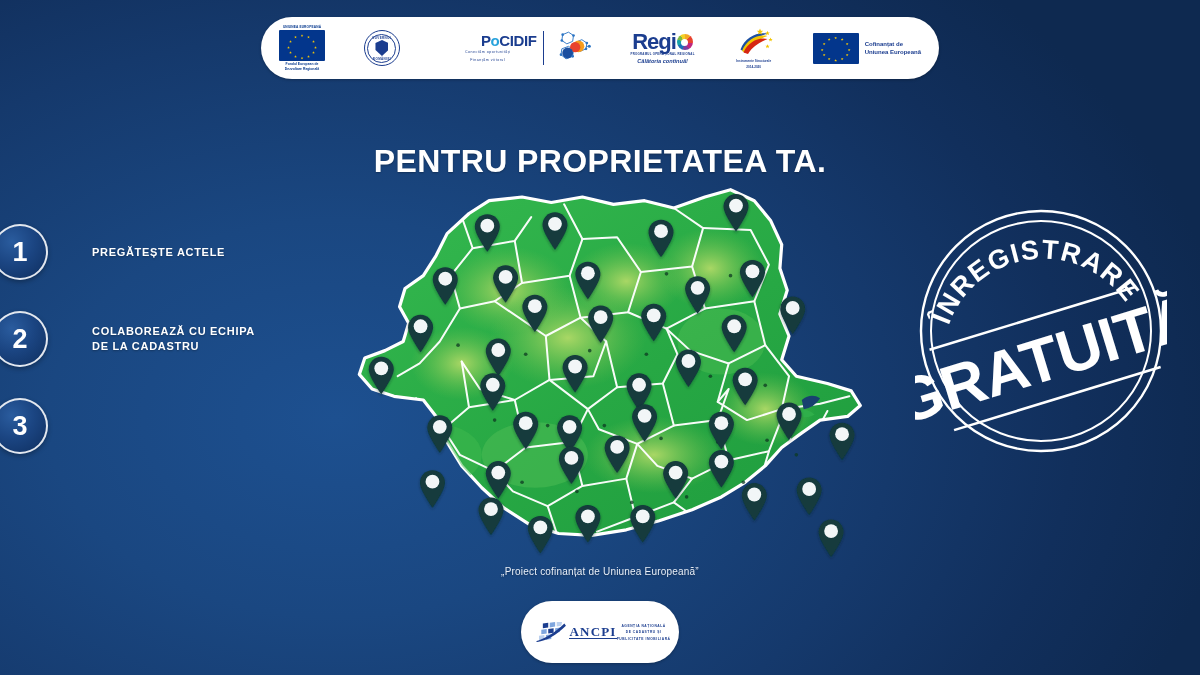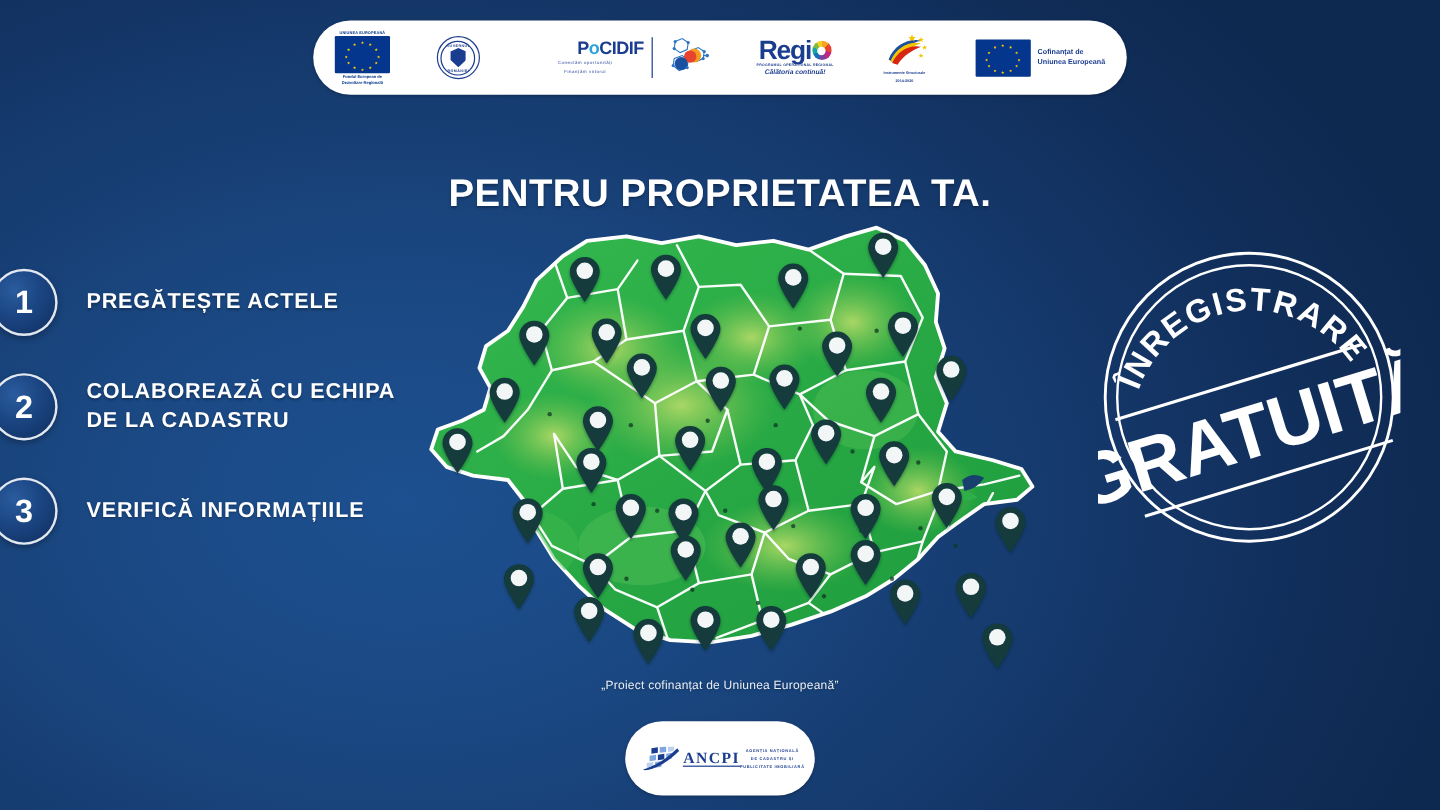--- a/index.html
+++ b/index.html
@@ -99,21 +99,21 @@
   .step{display:flex;align-items:center;margin-bottom:31px;}
   .badge{
     width:52px;height:52px;border-radius:50%;flex:0 0 52px;
     background:radial-gradient(circle at 34% 30%, #2a5c9e 0%, #1b4582 45%, #0e2e5e 100%);
     border:2px solid rgba(255,255,255,.88);
     display:flex;align-items:center;justify-content:center;
     color:#fff;font-size:27px;font-weight:700;
     box-shadow:0 2px 5px rgba(0,0,0,.3);
   }
   .step-label{
-    margin-left:24px;color:#fff;font-weight:700;font-size:18px;
+    margin-left:44px;color:#fff;font-weight:700;font-size:11px;
     letter-spacing:.7px;line-height:1.32;text-shadow:0 1px 2px rgba(0,0,0,.3);
   }
 
   
   .mapwrap{position:absolute;left:352px;top:168px;width:512px;height:400px;}
   .mapwrap svg{display:block;width:100%;height:100%;overflow:visible;}
 
   
   .stamp{position:absolute;left:915px;top:205px;width:252px;height:252px;}
   .stamp svg{width:100%;height:100%;}
@@ -260,21 +260,20 @@
       <div class="badge">1</div>
       <div class="step-label" style="white-space:pre-line">PREGĂTEȘTE ACTELE</div>
     </div>
     <div class="step">
       <div class="badge">2</div>
       <div class="step-label" style="white-space:pre-line">COLABOREAZĂ CU ECHIPA
 DE LA CADASTRU</div>
     </div>
     <div class="step">
       <div class="badge">3</div>
-      <div class="step-label" style="white-space:pre-line">VERIFICĂ INFORMAȚIILE</div>
     </div>
   </div>
 
   <div class="mapwrap">
     <svg viewBox="0 0 560 410">
       <defs>
         <linearGradient id="gLand" x1="0" y1="0" x2="1" y2="1">
           <stop offset="0%" stop-color="#35B94F"></stop>
           <stop offset="55%" stop-color="#27A844"></stop>
           <stop offset="100%" stop-color="#1E9B3D"></stop>

